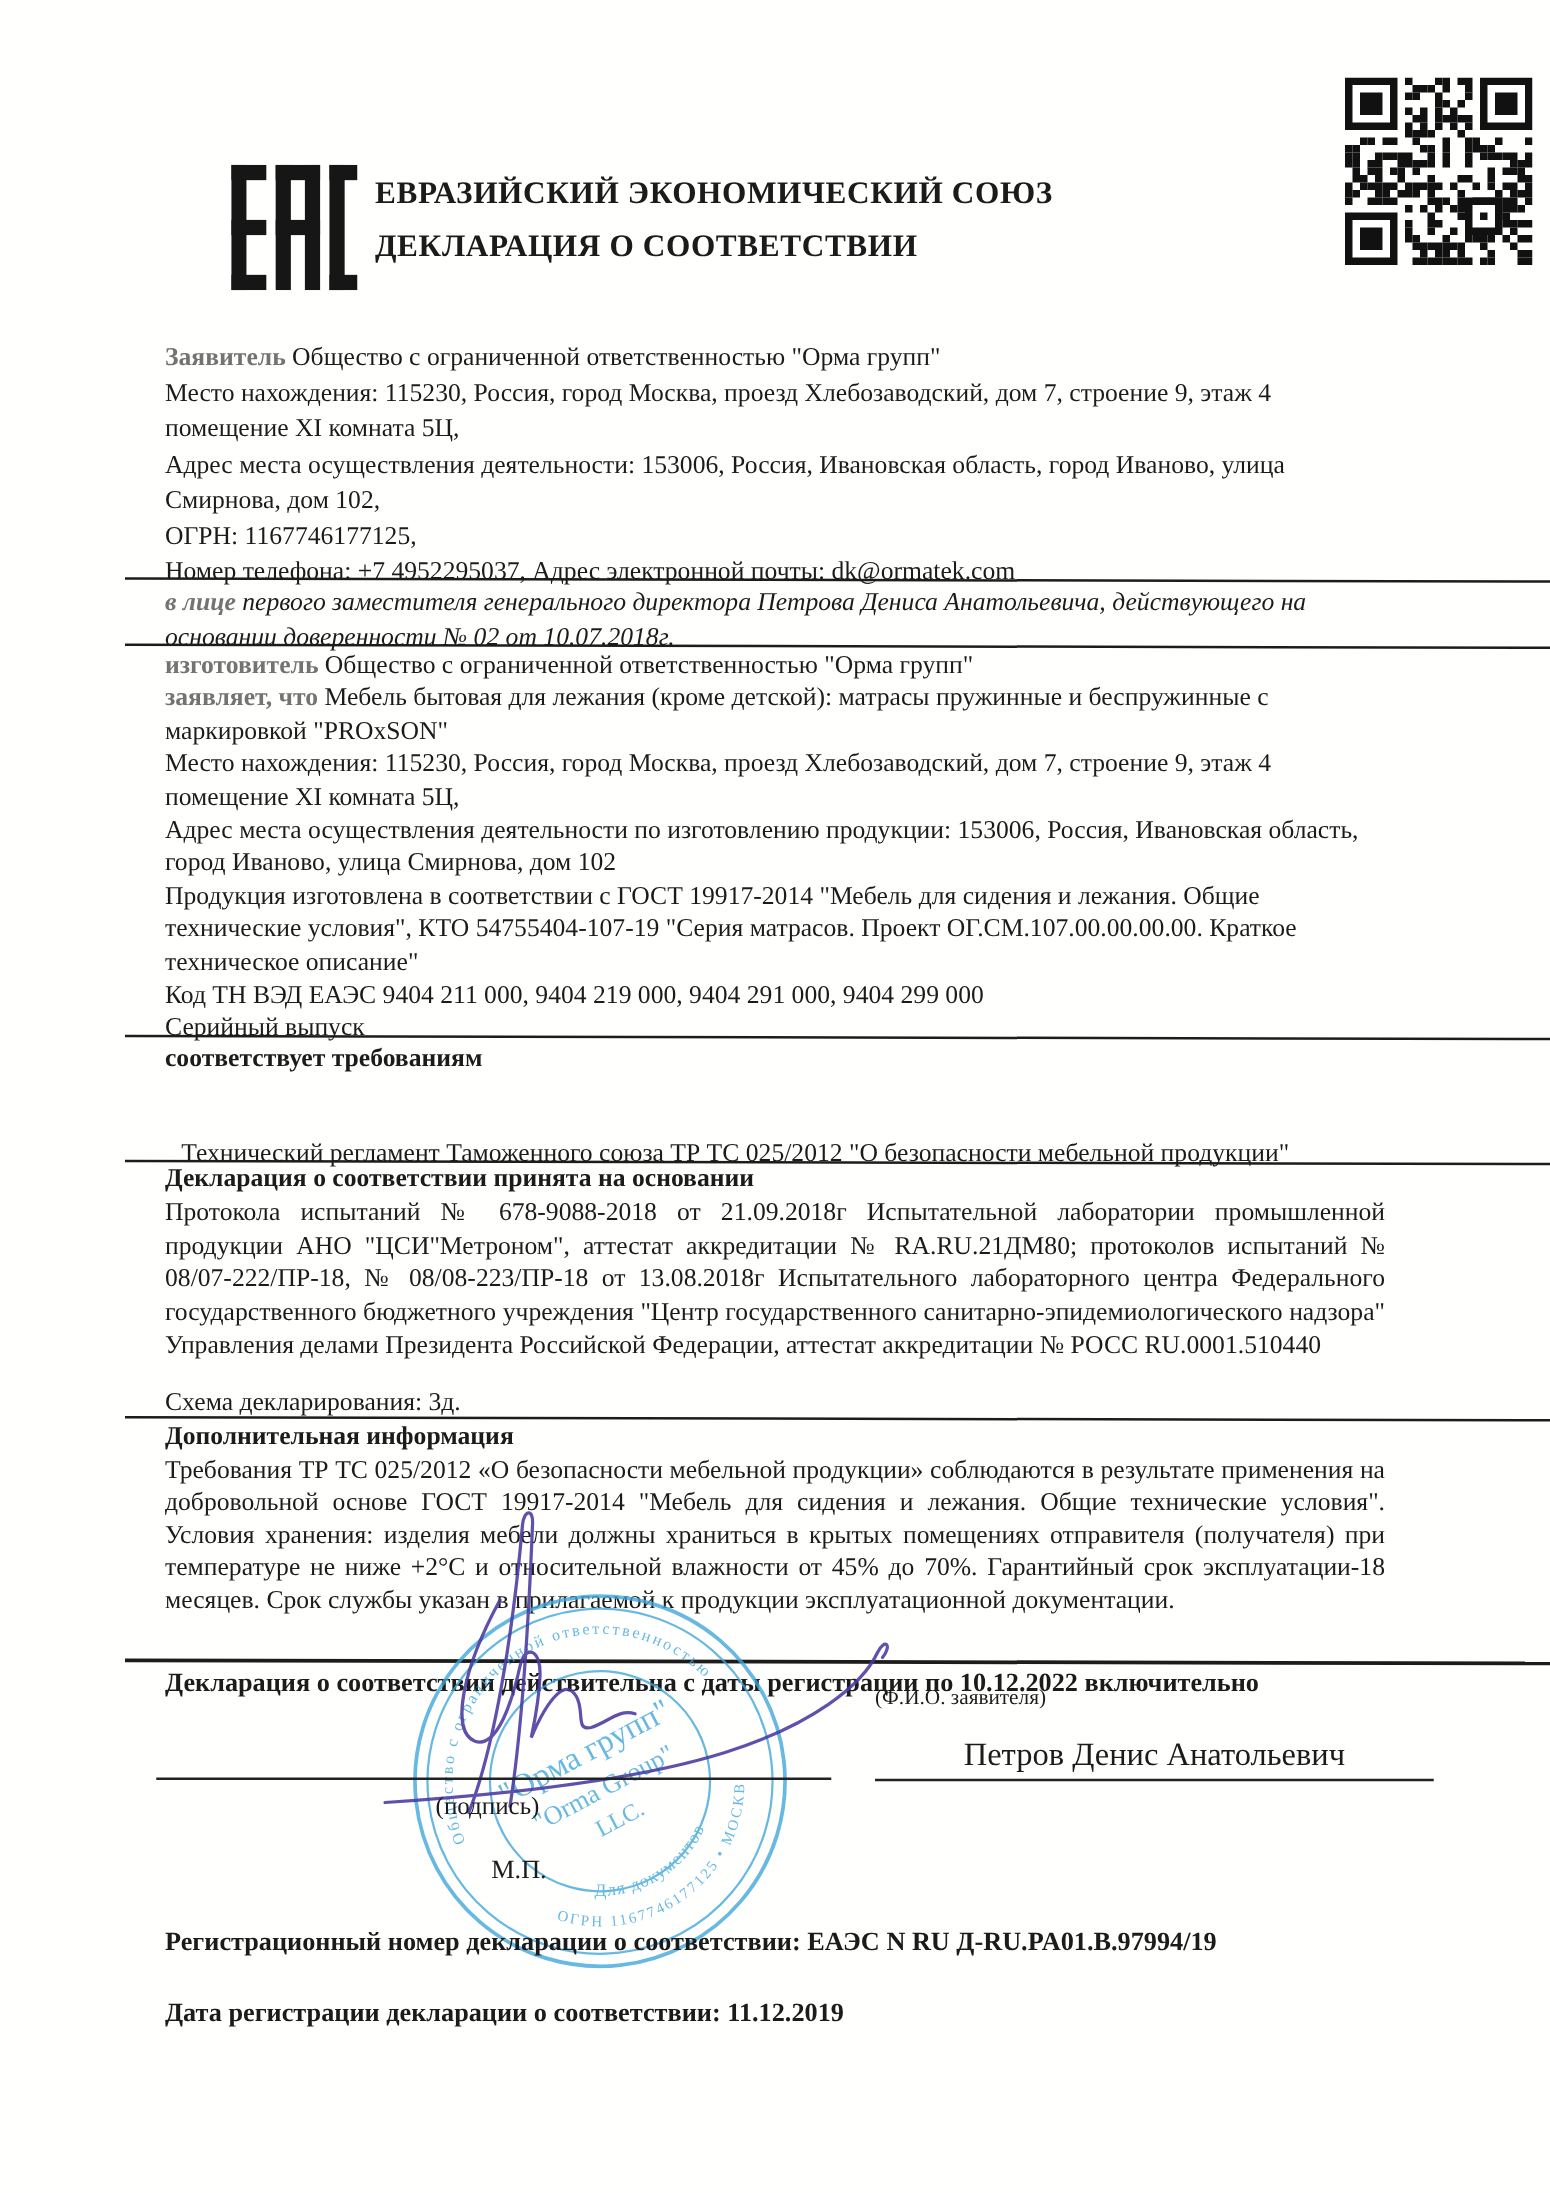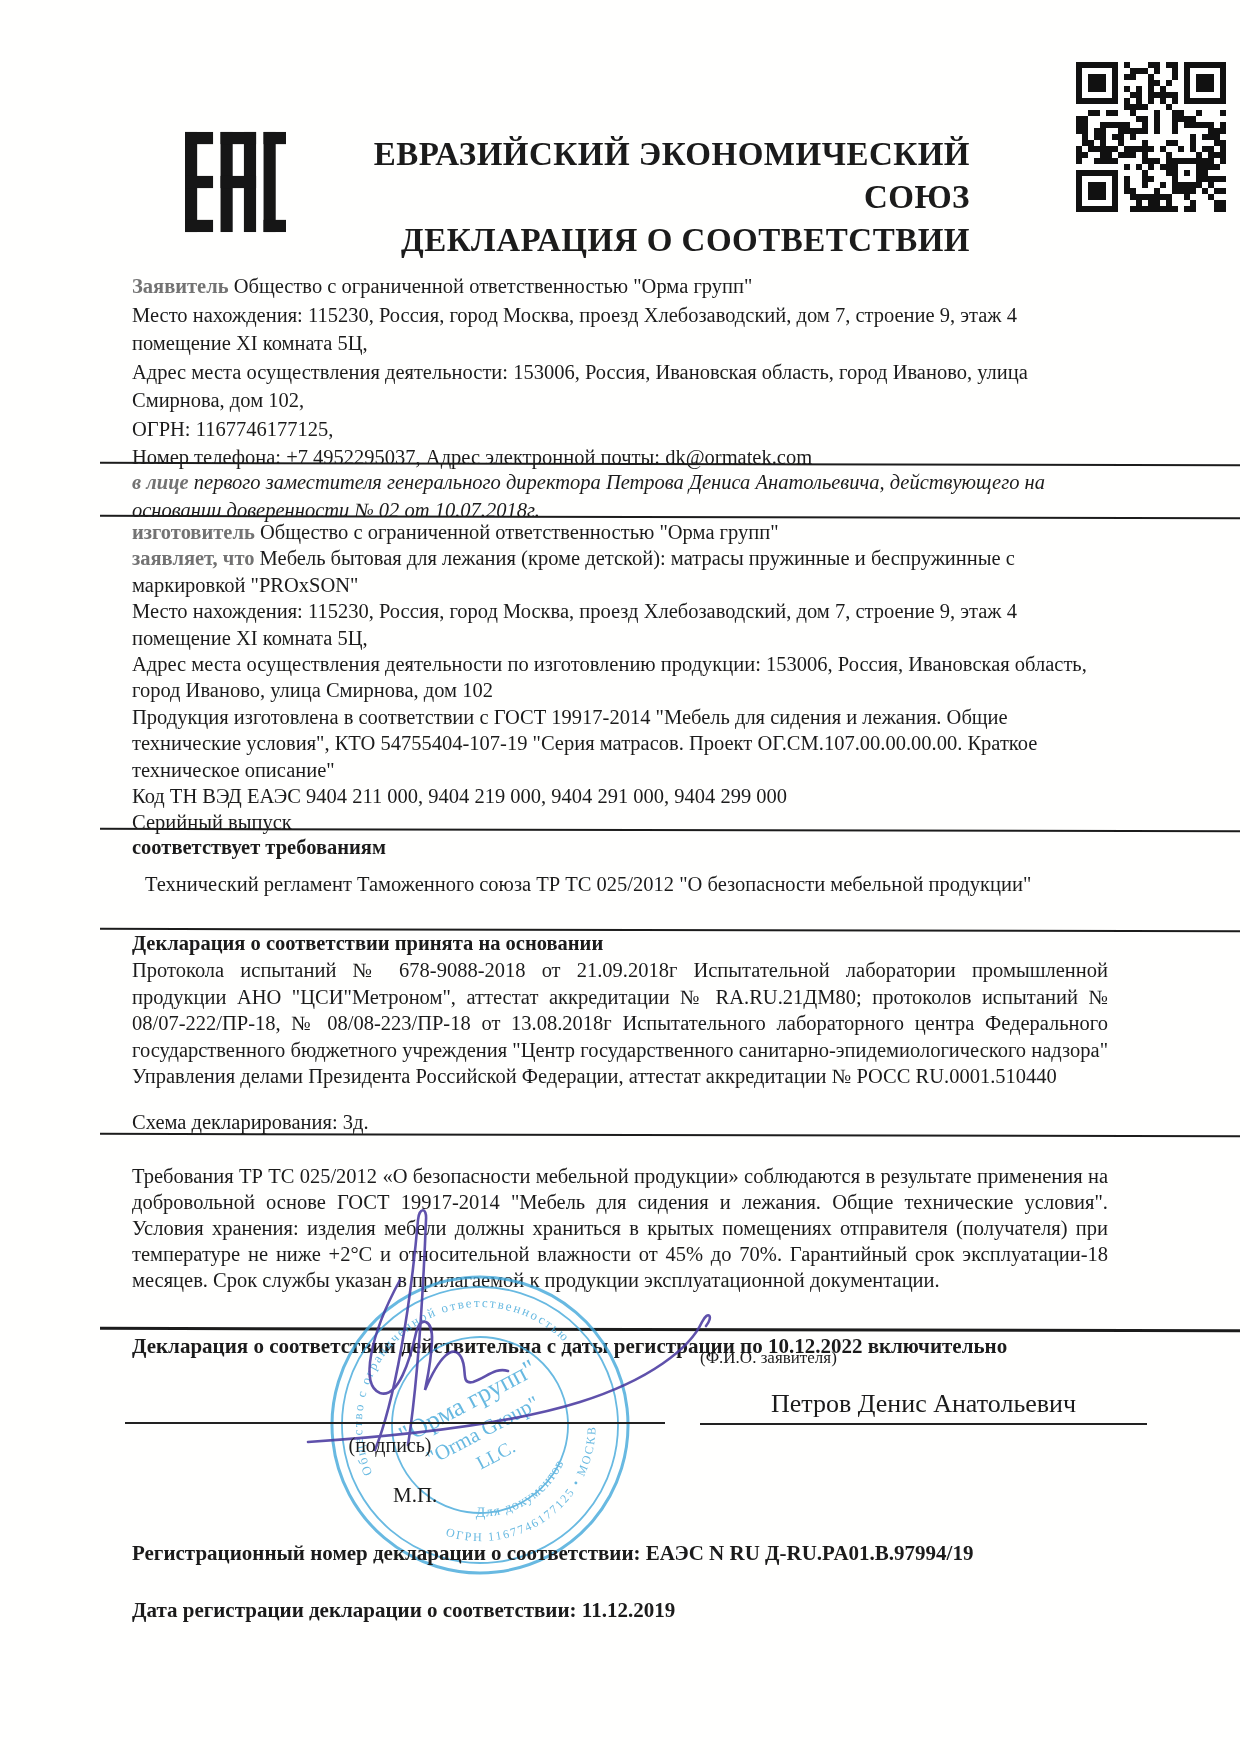--- a/index.html
+++ b/index.html
@@ -1,21 +1,21 @@
 <!DOCTYPE html>
 <html><head>
 <meta charset="utf-8">
 <style>
   html,body{margin:0;padding:0;background:#ffffff;}
   .page{position:relative;width:1240px;height:1754px;background:#fffffe;overflow:hidden;
         font-family:"Liberation Serif","DejaVu Serif",serif;color:#1b1b1b;}
   
   .eac{position:absolute;left:185px;top:128px;width:101px;height:108px;}
-  .title{position:absolute;left:300px;top:133px;width:670px;text-align:right;
-         font-weight:bold;font-size:33px;line-height:43px;letter-spacing:.5px;}
+  .title{position:absolute;left:300px;top:133px;width:670px;text-align:left;
+         font-weight:bold;font-size:25px;line-height:43px;letter-spacing:.5px;}
   .qr{position:absolute;left:1076px;top:62px;width:150px;height:150px;}
   
   .sec{position:absolute;left:132px;width:976px;font-size:20.5px;line-height:28px;}
   .ln{display:block;}
   b{color:#737373;}
   .just{text-align:justify;text-align-last:left;}
   .sech{position:absolute;left:132px;width:976px;font-size:20.5px;font-weight:bold;}
   
   .rule{position:absolute;left:100px;right:0;border-top:2px solid #1c1c1c;transform:rotate(0.12deg);}
   .rule.thick{border-top-width:3px;}
@@ -314,30 +314,31 @@
     <span class="ln">Место нахождения: 115230, Россия, город Москва, проезд Хлебозаводский, дом 7, строение 9, этаж 4 помещение XI комната 5Ц,</span>
     <span class="ln">Адрес места осуществления деятельности по изготовлению продукции: 153006, Россия, Ивановская область, город Иваново, улица Смирнова, дом 102</span>
     <span class="ln">Продукция изготовлена в соответствии с ГОСТ 19917-2014 "Мебель для сидения и лежания. Общие технические условия", КТО 54755404-107-19 "Серия матрасов. Проект ОГ.СМ.107.00.00.00.00. Краткое техническое описание"</span>
     <span class="ln">Код ТН ВЭД ЕАЭС 9404 211 000, 9404 219 000, 9404 291 000, 9404 299 000</span>
     <span class="ln">Серийный выпуск</span>
   </div>
 
   <div class="rule" style="top:829px"></div>
 
   <div class="sech" style="top:836px">соответствует требованиям</div>
-  <div class="sec just" style="top:871px;left:145px;width:963px;line-height:27px;">Технический регламент Таможенного союза ТР ТС 025/2012 "О безопасности мебельной продукции"</div>
+  <div class="sec just" style="top:910px;left:145px;width:963px;line-height:27px;">Технический регламент Таможенного союза ТР ТС 025/2012 "О безопасности мебельной продукции"</div>
 
   <div class="rule" style="top:929px"></div>
 
   <div class="sech" style="top:932px">Декларация о соответствии принята на основании</div>
   <div class="sec just" style="top:957px;line-height:26.5px;">Протокола испытаний № 678-9088-2018 от 21.09.2018г Испытательной лаборатории промышленной продукции АНО "ЦСИ"Метроном", аттестат аккредитации № RA.RU.21ДМ80; протоколов испытаний № 08/07-222/ПР-18, № 08/08-223/ПР-18 от 13.08.2018г Испытательного лабораторного центра Федерального государственного бюджетного учреждения "Центр государственного санитарно-эпидемиологического надзора" Управления делами Президента Российской Федерации, аттестат аккредитации № РОСС RU.0001.510440</div>
   <div class="sec" style="top:1108px;">Схема декларирования: 3д.</div>
 
   <div class="rule" style="top:1134px"></div>
 
+  <div class="sech" style="top:1138px">Дополнительная информация</div>
   <div class="sec just" style="top:1163px;line-height:26px;">Требования ТР ТС 025/2012 «О безопасности мебельной продукции» соблюдаются в результате применения на добровольной основе ГОСТ 19917-2014 "Мебель для сидения и лежания. Общие технические условия". Условия хранения: изделия мебели должны храниться в крытых помещениях отправителя (получателя) при температуре не ниже +2°С и относительной влажности от 45% до 70%. Гарантийный срок эксплуатации-18 месяцев. Срок службы указан в прилагаемой к продукции эксплуатационной документации.</div>
 
   <div class="rule thick" style="top:1328px"></div>
 
   <div class="bold-line" style="top:1334px">Декларация о соответствии действительна с даты регистрации по 10.12.2022 включительно</div>
 
   <svg class="stamp" viewBox="0 0 300 300" aria-hidden="true">
     <defs>
       <path id="arcTop" d="M 32 150 A 118 118 0 0 1 268 150"></path>
       <path id="arcBotOuter" d="M 50 208 A 115 115 0 0 0 250 208"></path>

